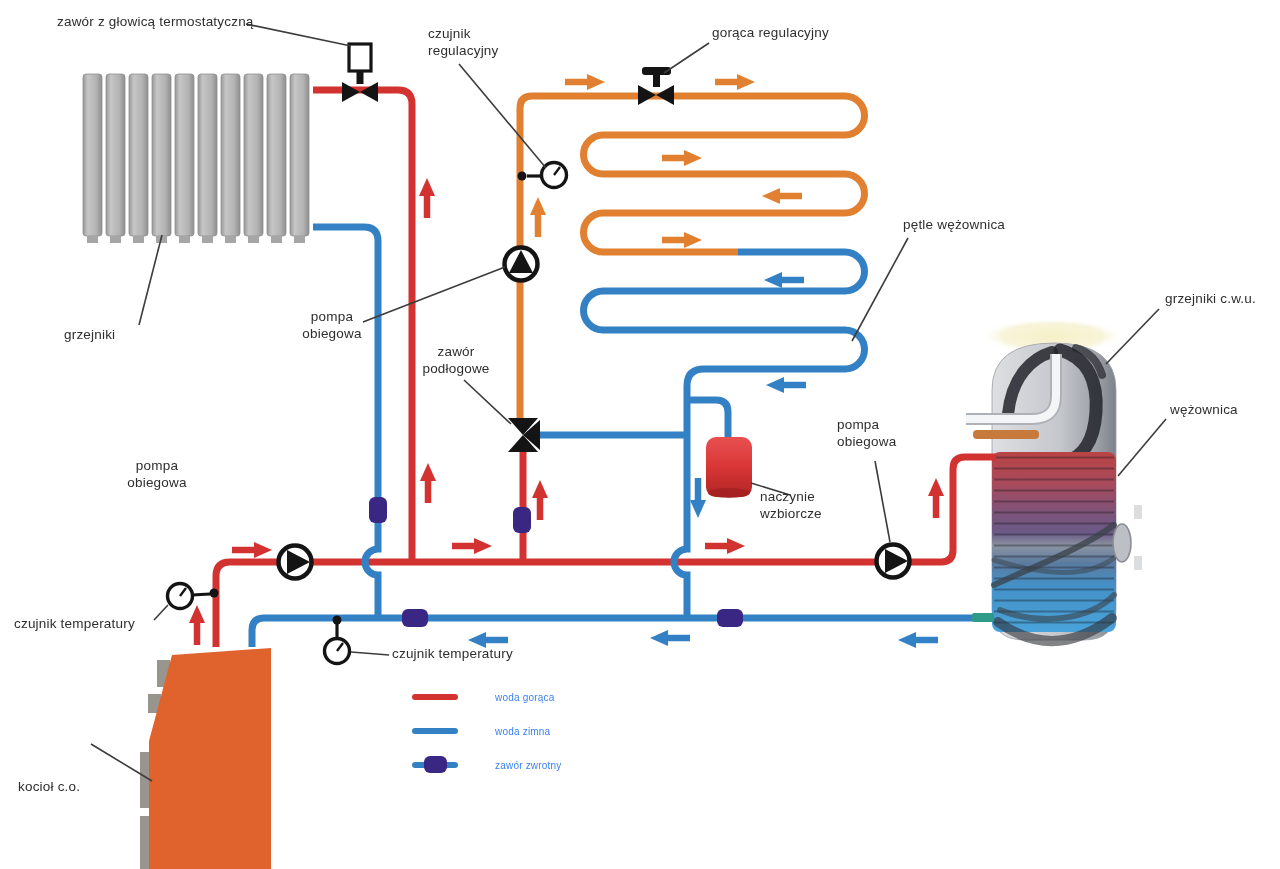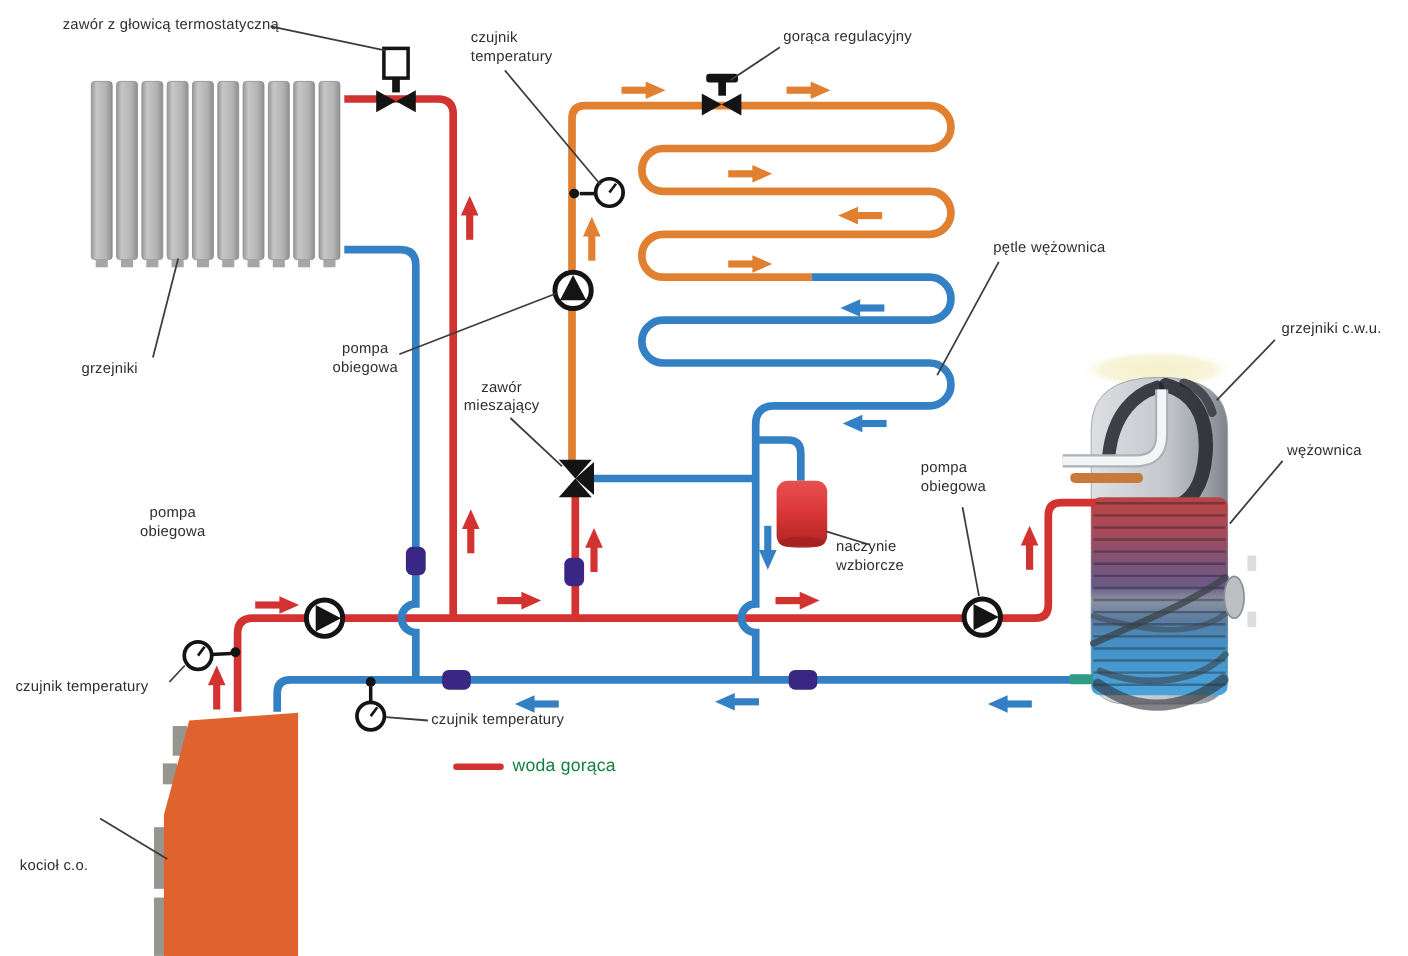--- a/index.html
+++ b/index.html
@@ -18,21 +18,21 @@
   .legend-row{display:flex;align-items:center;height:34px;}
   .swatch{width:46px;height:6px;border-radius:3px;position:relative;flex:0 0 46px;}
   .swatch.hot{background:#d23330;}
   .swatch.mid{background:#e08030;}
   .swatch.cold{background:#3381c4;}
   .swatch.check{background:#3381c4;}
   .swatch.check::after{
     content:"";position:absolute;left:12px;top:-6px;width:23px;height:17px;
     background:#392783;border-radius:6px;
   }
-  .legend-label{margin-left:8px;font-size:16px;color:#15803d;letter-spacing:.2px;}
+  .legend-label{margin-left:37px;font-size:10px;color:#3b82f6;letter-spacing:.2px;}
 </style>
 </head>
 <body>
 
 <div id="stage">
 
   <svg id="pipes" width="1280" height="869" viewBox="0 0 1280 869">
     <defs>
       <g id="arrow-shape">
         <path d="M0 0 H24" stroke="currentColor" stroke-width="6.5" fill="none"></path>
@@ -279,31 +279,31 @@
       <line x1="751" y1="483" x2="790" y2="495"></line>
       <line x1="154" y1="620" x2="168" y2="605"></line>
       <line x1="389" y1="655" x2="351" y2="652"></line>
       <line x1="91" y1="744" x2="152" y2="781"></line>
     </g>
   </svg>
 
   <div class="lbl" style="left:57px;top:13px">zawór z głowicą termostatyczną</div>
   <div class="lbl" style="left:428px;top:25px">
     <div>czujnik</div>
-    <div>temperatury</div>
+    <div>regulacyjny</div>
   </div>
   <div class="lbl" style="left:712px;top:24px">gorąca regulacyjny</div>
-  <div class="lbl" style="left:74px;top:326px">grzejniki</div>
+  <div class="lbl" style="left:64px;top:326px">grzejniki</div>
   <div class="lbl center" style="left:296px;top:308px;width:72px">
     <div>pompa</div>
     <div>obiegowa</div>
   </div>
   <div class="lbl center" style="left:412px;top:343px;width:88px">
     <div>zawór</div>
-    <div>mieszający</div>
+    <div>podłogowe</div>
   </div>
   <div class="lbl" style="left:903px;top:216px">pętle wężownica</div>
   <div class="lbl" style="left:1165px;top:290px">grzejniki c.w.u.</div>
   <div class="lbl" style="left:1170px;top:401px">wężownica</div>
   <div class="lbl" style="left:837px;top:416px">
     <div>pompa</div>
     <div>obiegowa</div>
   </div>
   <div class="lbl" style="left:760px;top:488px">
     <div>naczynie</div>
@@ -315,15 +315,23 @@
   </div>
   <div class="lbl" style="left:14px;top:615px">czujnik temperatury</div>
   <div class="lbl" style="left:392px;top:645px">czujnik temperatury</div>
   <div class="lbl" style="left:18px;top:778px">kocioł c.o.</div>
 
   <div id="legend">
     <div class="legend-row">
       <div class="swatch hot"></div>
       <div class="legend-label">woda gorąca</div>
     </div>
+    <div class="legend-row">
+      <div class="swatch cold"></div>
+      <div class="legend-label">woda zimna</div>
+    </div>
+    <div class="legend-row">
+      <div class="swatch check"></div>
+      <div class="legend-label">zawór zwrotny</div>
+    </div>
   </div>
 
 </div>
 
 </body></html>

